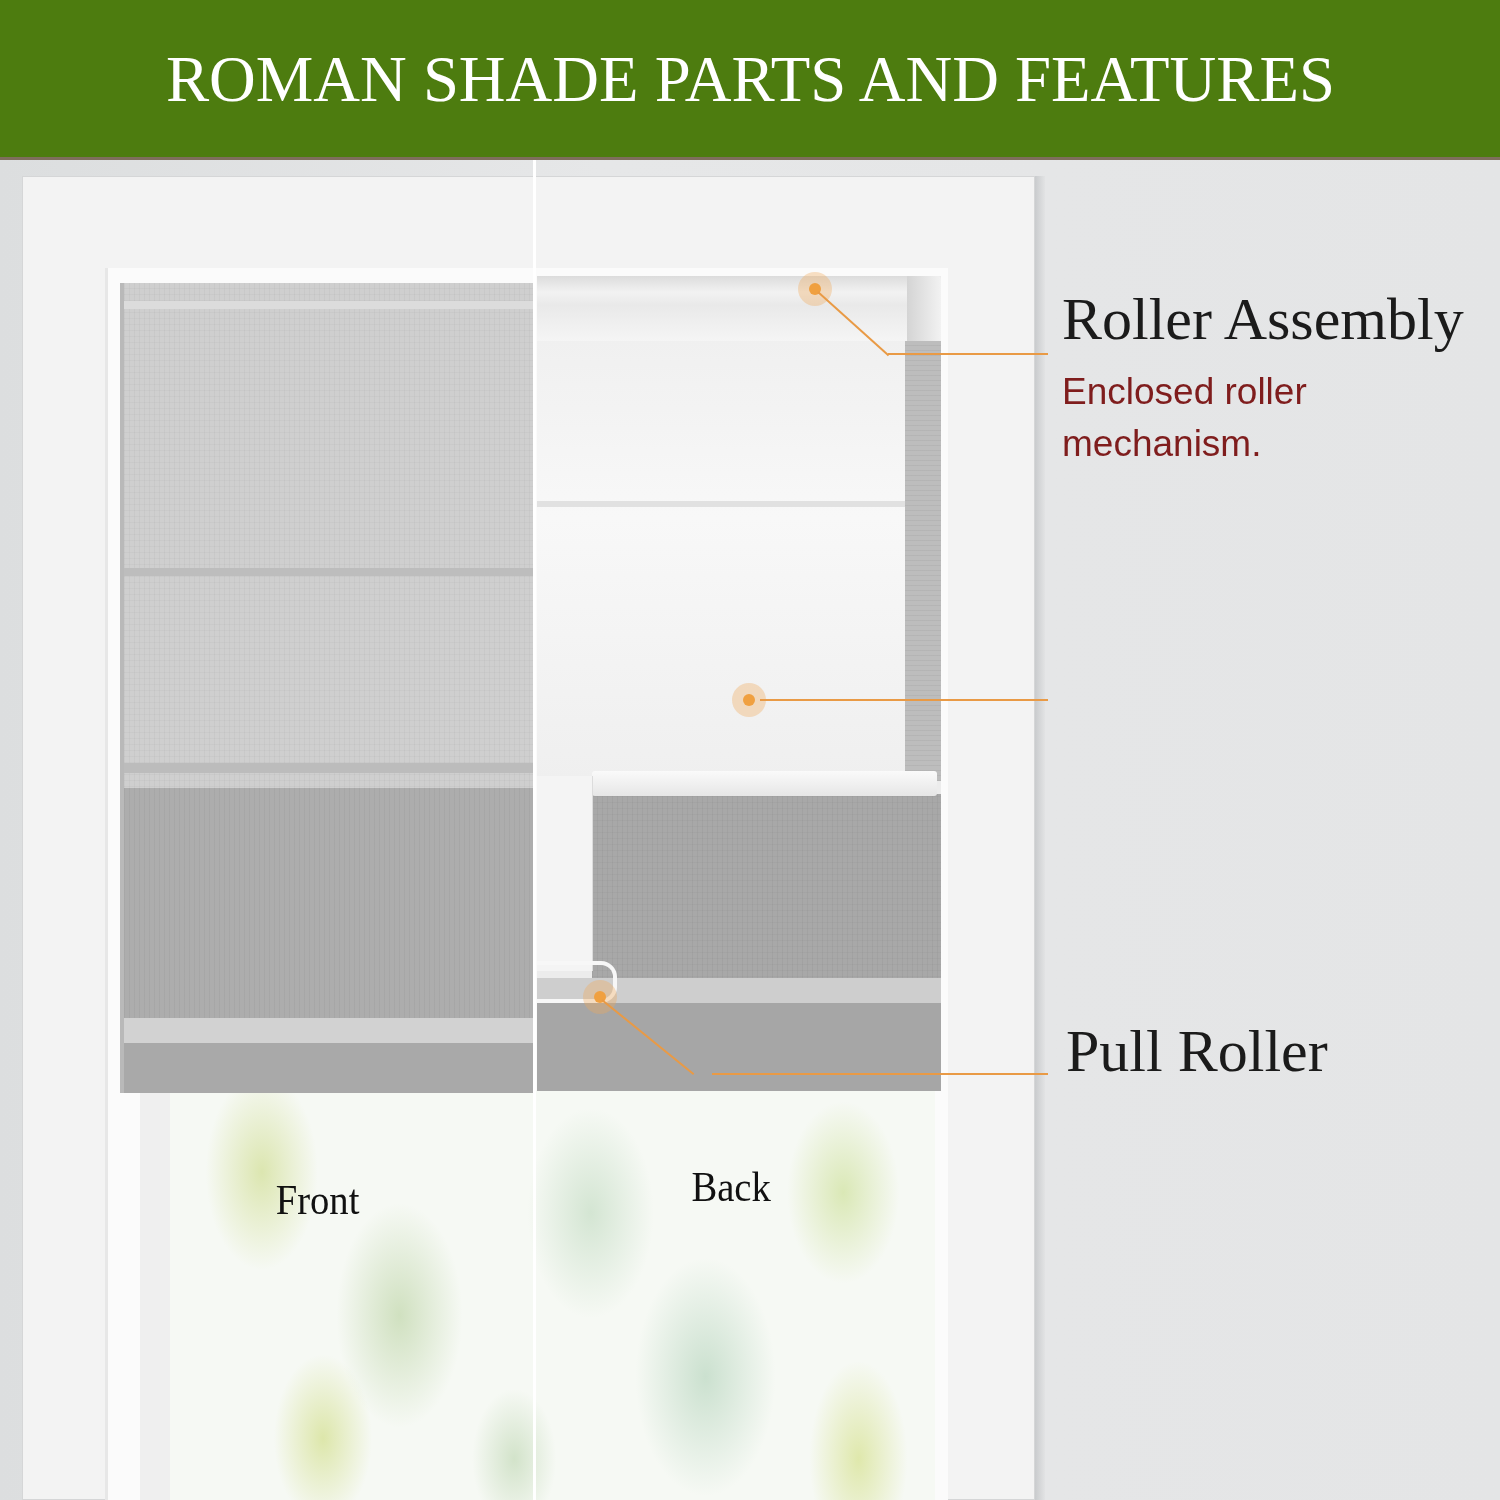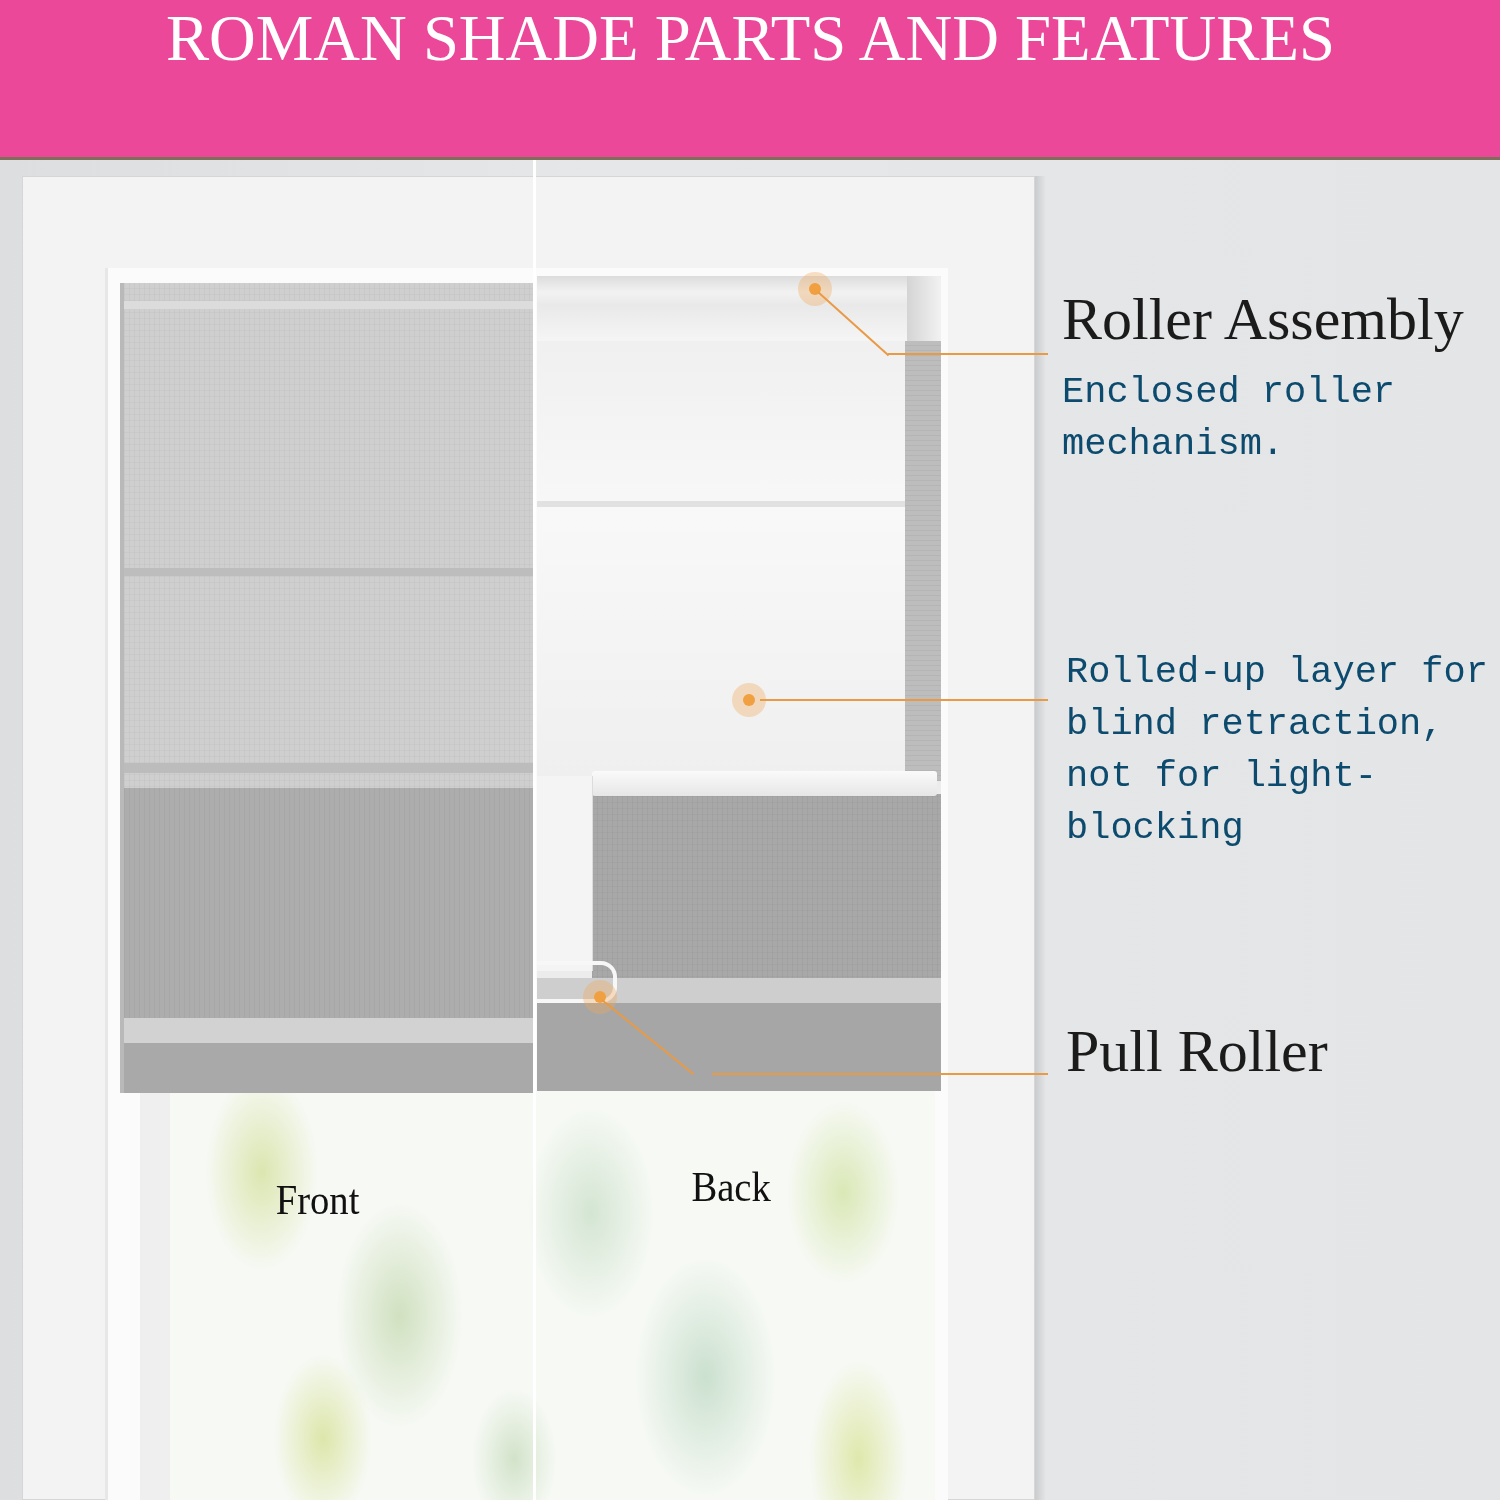--- a/index.html
+++ b/index.html
@@ -1,18 +1,18 @@
 <!DOCTYPE html>
 <html><head>
 <meta charset="utf-8">
 <style>
   html, body { margin:0; padding:0; }
   body { width:1500px; height:1500px; position:relative; overflow:hidden; background:#e3e4e5; font-family:"DejaVu Serif", serif; }
 
-  .header { position:absolute; left:0; top:0; width:1500px; height:160px; background:#ec4899; border-bottom:3px solid #7f6e5c; box-sizing:border-box; display:flex; justify-content:center; }
+  .header { position:absolute; left:0; top:0; width:1500px; height:160px; background:#4d7c0f; border-bottom:3px solid #7f6e5c; box-sizing:border-box; display:flex; align-items:center; justify-content:center; }
   .header h1 { margin:0; color:#ffffff; font-family:"Liberation Serif", serif; font-weight:400; font-size:66px; letter-spacing:0px; transform:scaleX(0.98); white-space:nowrap; }
 
   .wall { position:absolute; left:0; top:160px; width:1500px; height:1340px; background:linear-gradient(90deg,#dcdedf 0%,#e6e7e8 40%,#e4e5e6 100%); }
 
   
   .casing { position:absolute; left:22px; top:176px; width:1013px; height:1324px; background:#f3f3f3; box-shadow:inset 0 0 0 1px #d5d6d7; }
   .casing-right-edge { position:absolute; left:1035px; top:176px; width:10px; height:1324px; background:linear-gradient(90deg,#c9cbcd,#e2e3e4); }
   .recess { position:absolute; left:105px; top:268px; width:840px; height:1232px; background:#fbfbfb; border-left:3px solid #e7e7e7; }
   .sill-left { position:absolute; left:140px; top:1090px; width:30px; height:410px; background:#efefef; }
 
@@ -65,21 +65,21 @@
 
   .divider { position:absolute; left:533px; top:160px; width:3px; height:1340px; background:#ffffff; }
 
   
   .dot { position:absolute; width:34px; height:34px; border-radius:50%; background:rgba(240,170,90,0.35); transform:translate(-50%,-50%); }
   .dot::after { content:""; position:absolute; left:11px; top:11px; width:12px; height:12px; border-radius:50%; background:#f0a040; }
   .leader { position:absolute; background:#e99a45; height:2px; transform-origin:0 50%; }
 
   .label { position:absolute; color:#1b1b1b; }
   .label .title { font-family:"Liberation Serif", serif; font-size:60px; line-height:1.1; }
-  .label .desc { font-family:Liberation Mono, monospace; font-size:37px; line-height:52px; color:#0c4a6e; margin-top:14px; white-space:pre-line; }
+  .label .desc { font-family:Liberation Sans, sans-serif; font-size:37px; line-height:52px; color:#7f1d1d; margin-top:14px; white-space:pre-line; }
 
   .side-label { position:absolute; font-family:"Liberation Serif", serif; font-size:42px; color:#111; transform:scaleX(0.92); }
 </style>
 </head>
 <body>
 
 <div class="header">
   <h1>ROMAN SHADE PARTS AND FEATURES</h1>
 </div>
 
@@ -126,23 +126,20 @@
 <div class="leader" style="left:602px; top:999px; width:118px; transform:rotate(39deg);"></div>
 <div class="leader" style="left:712px; top:1073px; width:336px;"></div>
 
 <div class="label" style="left:1062px; top:286px;">
   <div class="title">Roller Assembly</div>
   <div class="desc">Enclosed roller
 mechanism.</div>
 </div>
 
 <div class="label" style="left:1066px; top:620px;">
-  <div class="desc" style="margin-top:26px;">Rolled-up layer for
-blind retraction,
-not for light-blocking</div>
 </div>
 
 <div class="label" style="left:1066px; top:1018px;">
   <div class="title">Pull Roller</div>
 </div>
 
 <div class="side-label" style="left:272px; top:1176px;">Front</div>
 <div class="side-label" style="left:688px; top:1163px;">Back</div>
 
 </body></html>

